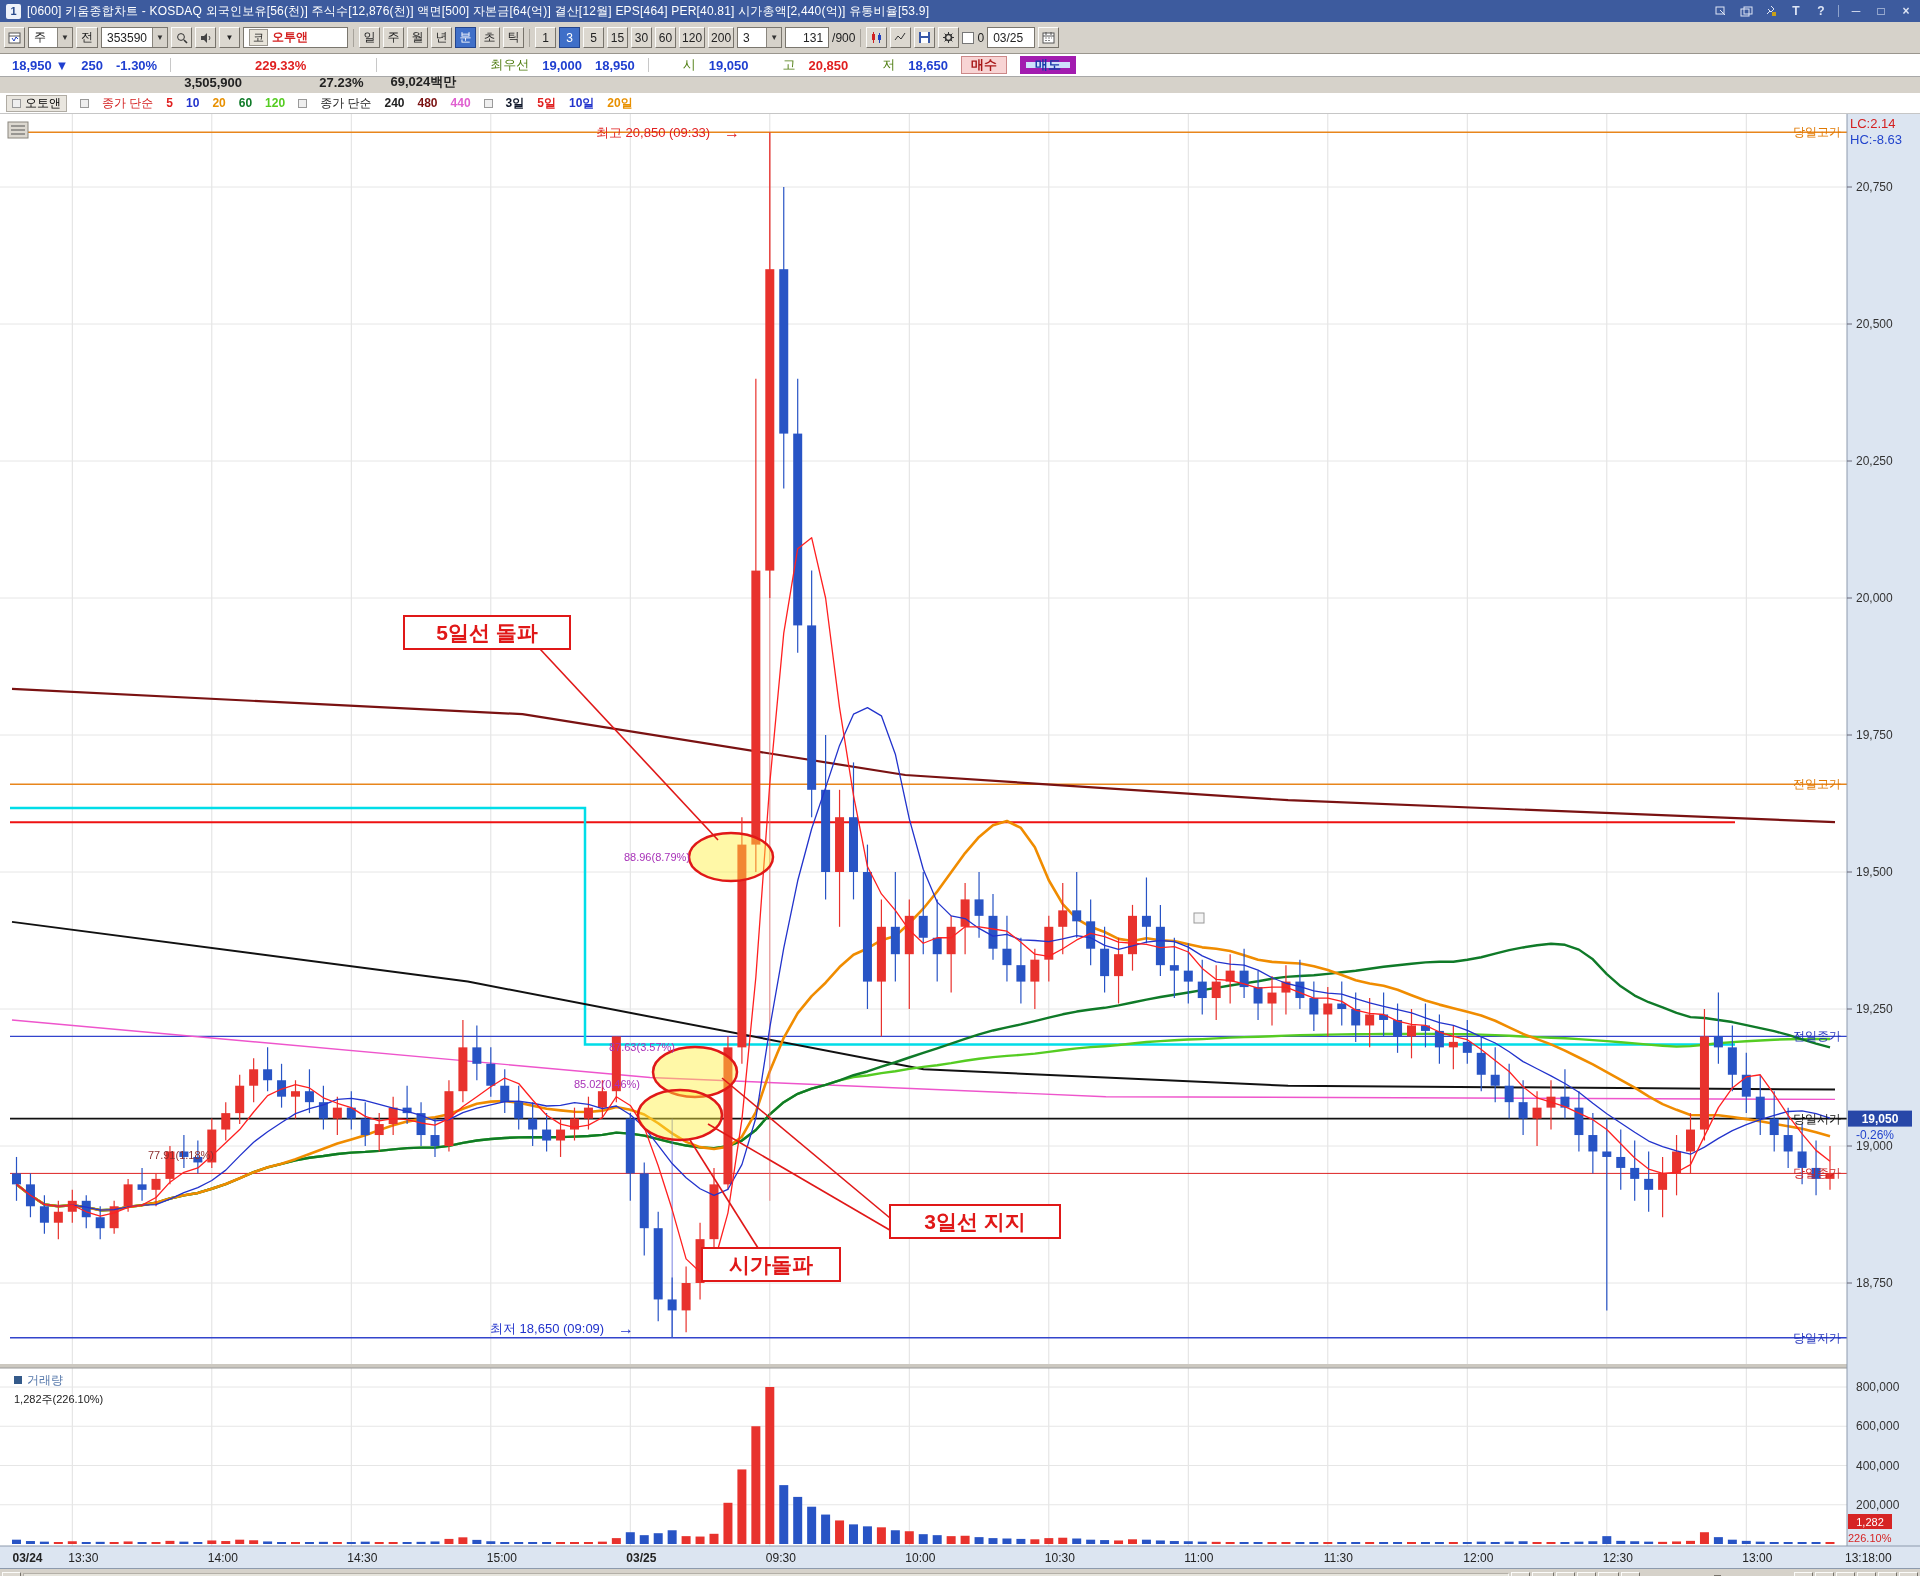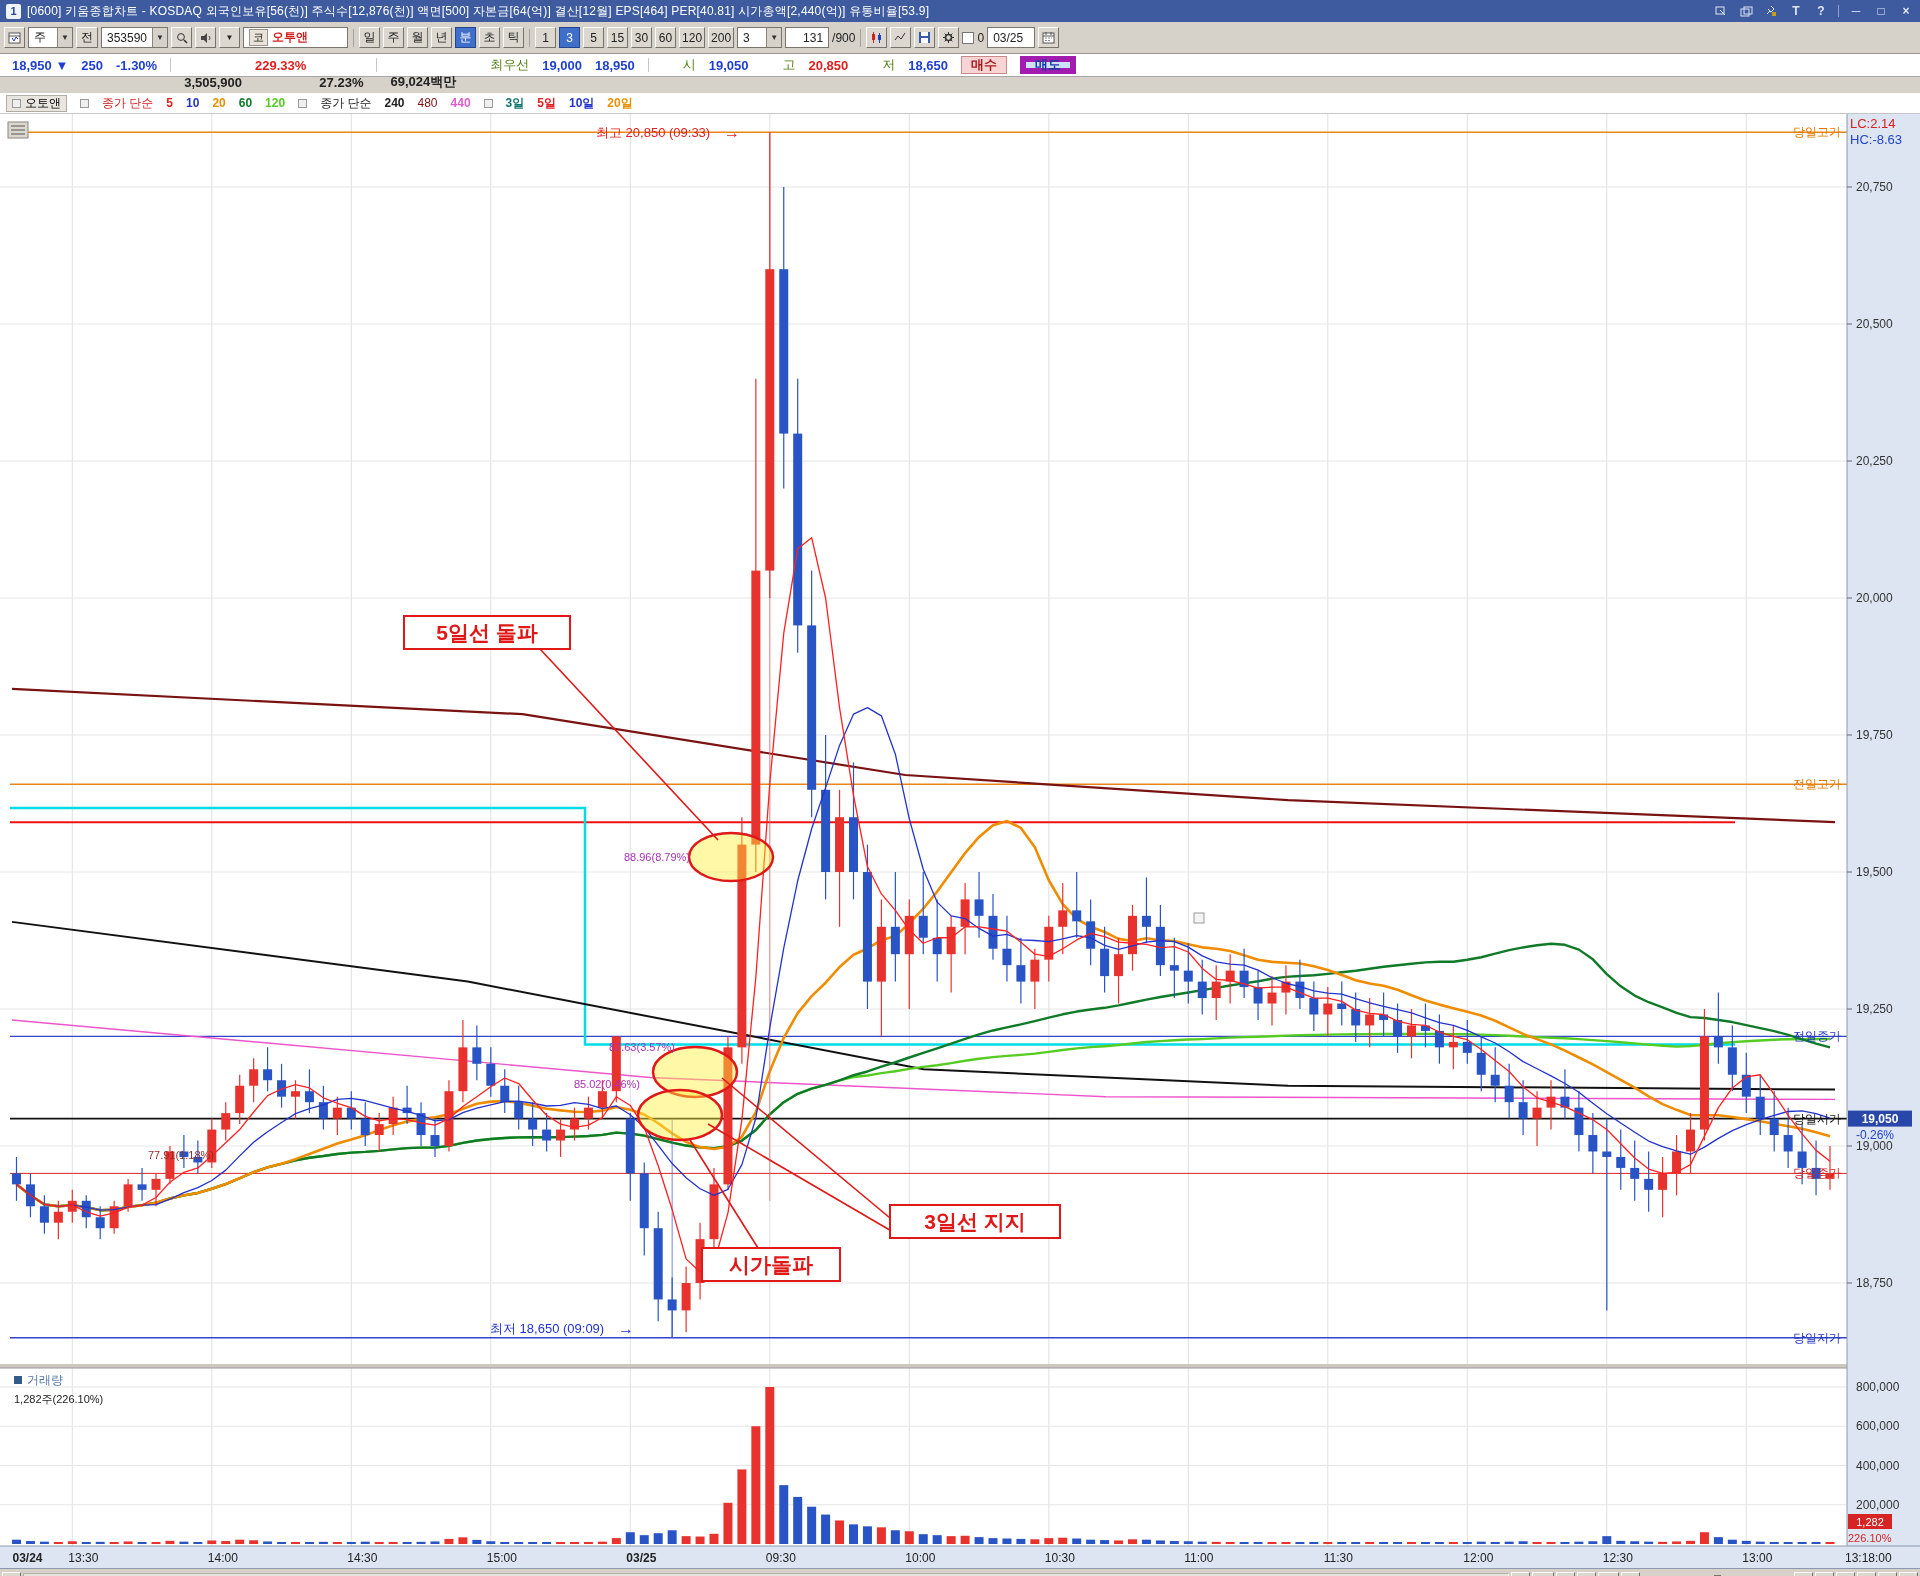--- a/index.html
+++ b/index.html
@@ -51,23 +51,23 @@
   
   .legend { height:21px; background:#fff; border-bottom:1px solid #c6c6c6; display:flex;
             align-items:center; gap:13px; padding:0 6px; font-size:12px;margin-top:16px; }
   .cb { width:9px; height:9px; border:1px solid #9a9a9a; background:#efefef; display:inline-block; }
   .lg-tab { display:flex; align-items:center; gap:4px; background:#e9e6df; border:1px solid #b0aca4;
             height:17px; padding:0 5px; }
   .t-red { color:#d42020; } .t-blk { color:#222; }
   .lg-ma5{color:#e02020;font-weight:bold;} .lg-ma10{color:#2233cc;font-weight:bold;}
   .lg-ma20{color:#e89000;font-weight:bold;} .lg-ma60{color:#0f7a28;font-weight:bold;}
   .lg-ma120{color:#55cc22;font-weight:bold;}
-  .lg-ma240{color:#222;font-weight:bold;} .lg-ma480{color:#7a1212;font-weight:normal;text-align:center;}
+  .lg-ma240{color:#222;font-weight:bold;} .lg-ma480{color:#7a1212;font-weight:bold;text-align:center;}
   .lg-ma960{color:#e060d0;font-weight:bold;}
-  .lg-d3{color:#0f766e;font-weight:bold;} .lg-d5{color:#e02020;font-weight:bold;}
+  .lg-d3{color:#0f172a;font-weight:bold;} .lg-d5{color:#e02020;font-weight:bold;}
   .lg-d10{color:#2233cc;font-weight:bold;} .lg-d20{color:#e89000;font-weight:bold;}
   
   #chart-wrap { position:relative; width:1920px; height:1454px; background:#fff; }
   svg text { font-family:"Liberation Sans","DejaVu Sans",sans-serif; }
   
   .scrollbar { height:24px; background:#d6d2ca; border-top:1px solid #8d9aad; display:flex;
                align-items:center; gap:2px; padding:0 2px; font-size:10px; }
   .sb-btn { height:18px; min-width:19px; padding:0 2px; background:#dcd8d0; border:1px solid;
             border-color:#fbfbf9 #77736b #77736b #fbfbf9; display:flex; align-items:center;
             justify-content:center; color:#333; }

